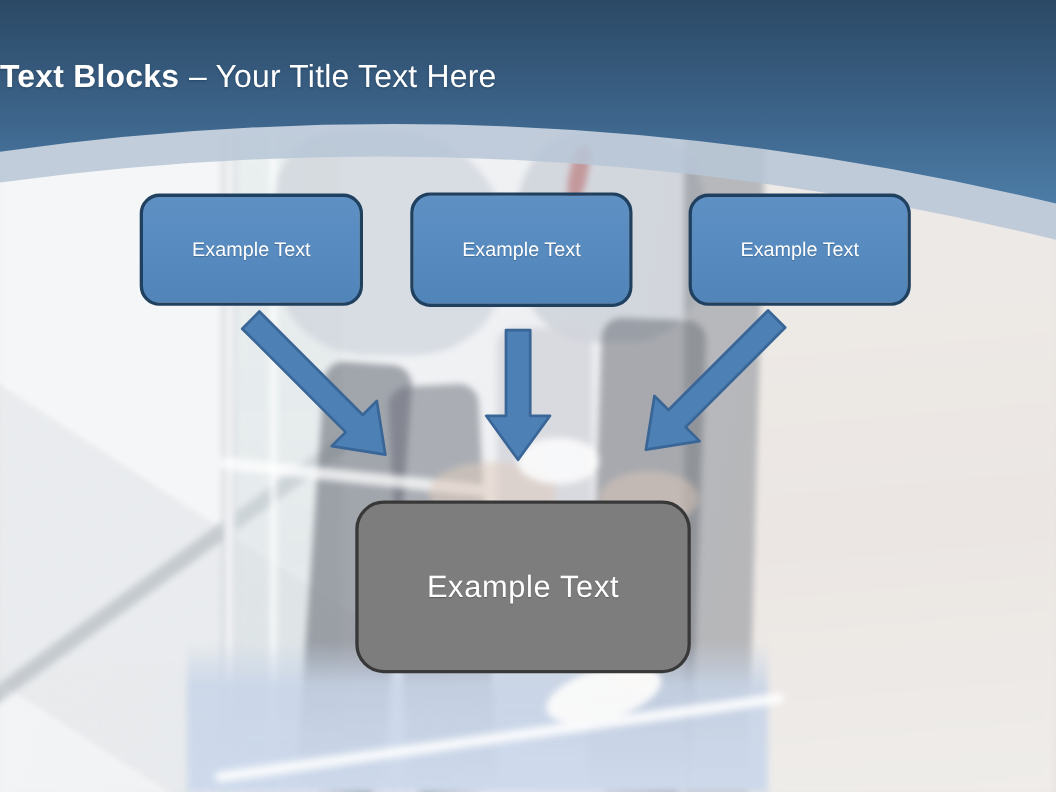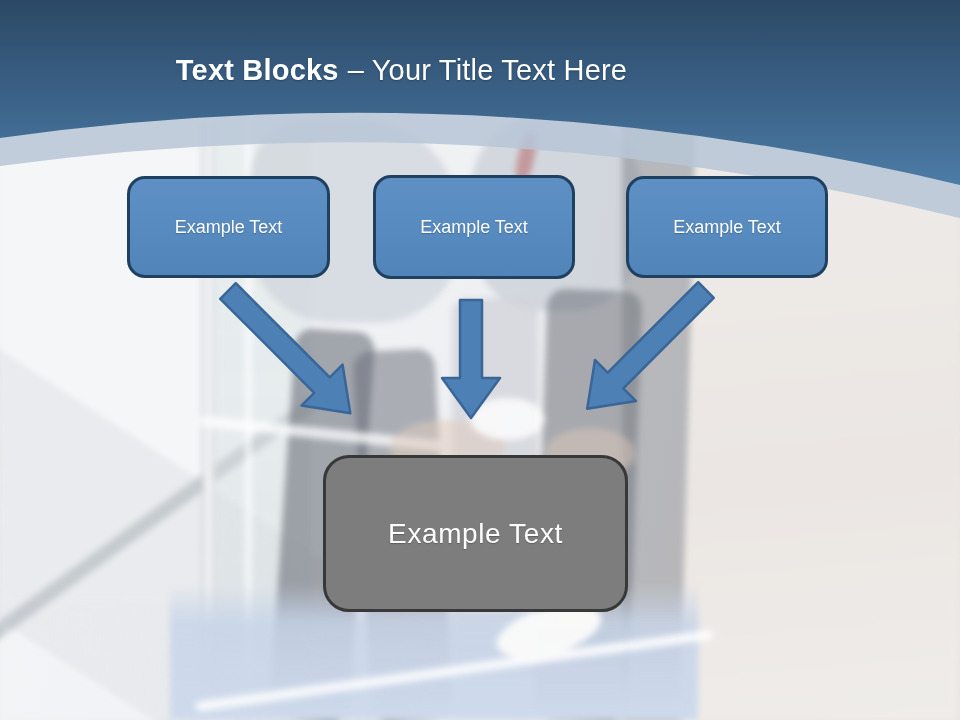--- a/index.html
+++ b/index.html
@@ -37,21 +37,21 @@
   .floor{left:170px;top:583px;width:528px;height:137px;
          background:linear-gradient(180deg,rgba(186,202,226,0) 0%,rgba(186,202,226,.85) 30%,#c3d2e8 100%);}
   .handrail-1{left:200px;top:428px;width:242px;height:11px;background:#fff;opacity:.75;transform:rotate(6deg);border-radius:6px;}
   .handrail-2{left:195px;top:702px;width:522px;height:10px;background:#fff;opacity:.85;transform:rotate(-8deg);transform-origin:0 0;border-radius:6px;}
   .ankle-skin{left:552px;top:600px;width:42px;height:26px;background:#d9c0a8;opacity:.8;border-radius:50%;}
   .shoe{left:495px;top:608px;width:108px;height:46px;background:#fbfbfa;opacity:.95;transform:rotate(-16deg);border-radius:50%;}
   .wash{inset:0;background:rgba(255,255,255,.18);}
 
   
   .header-svg{position:absolute;left:0;top:0;z-index:3;display:block;}
-  .title{position:absolute;left:0;top:54px;width:803px;z-index:4;text-align:center;
+  .title{position:absolute;left:0;top:54px;width:803px;z-index:4;
          color:#ffffff;font-size:29px;letter-spacing:.2px;text-shadow:0 1px 2px rgba(10,30,50,.35);}
   .title .bold{font-weight:bold;}
   .title .rest{font-weight:normal;margin-left:9px;}
 
   
   .arrows-svg{position:absolute;left:0;top:0;z-index:2;display:block;}
   .block{position:absolute;z-index:3;display:flex;align-items:center;justify-content:center;
          background:linear-gradient(180deg,#5e90c4,#5185ba);border:3px solid #20405f;border-radius:18px;
          color:#ffffff;font-size:18px;text-shadow:0 1px 1px rgba(20,40,60,.3);box-sizing:border-box;}
   .block-1{left:127px;top:176px;width:203px;height:102px;}

